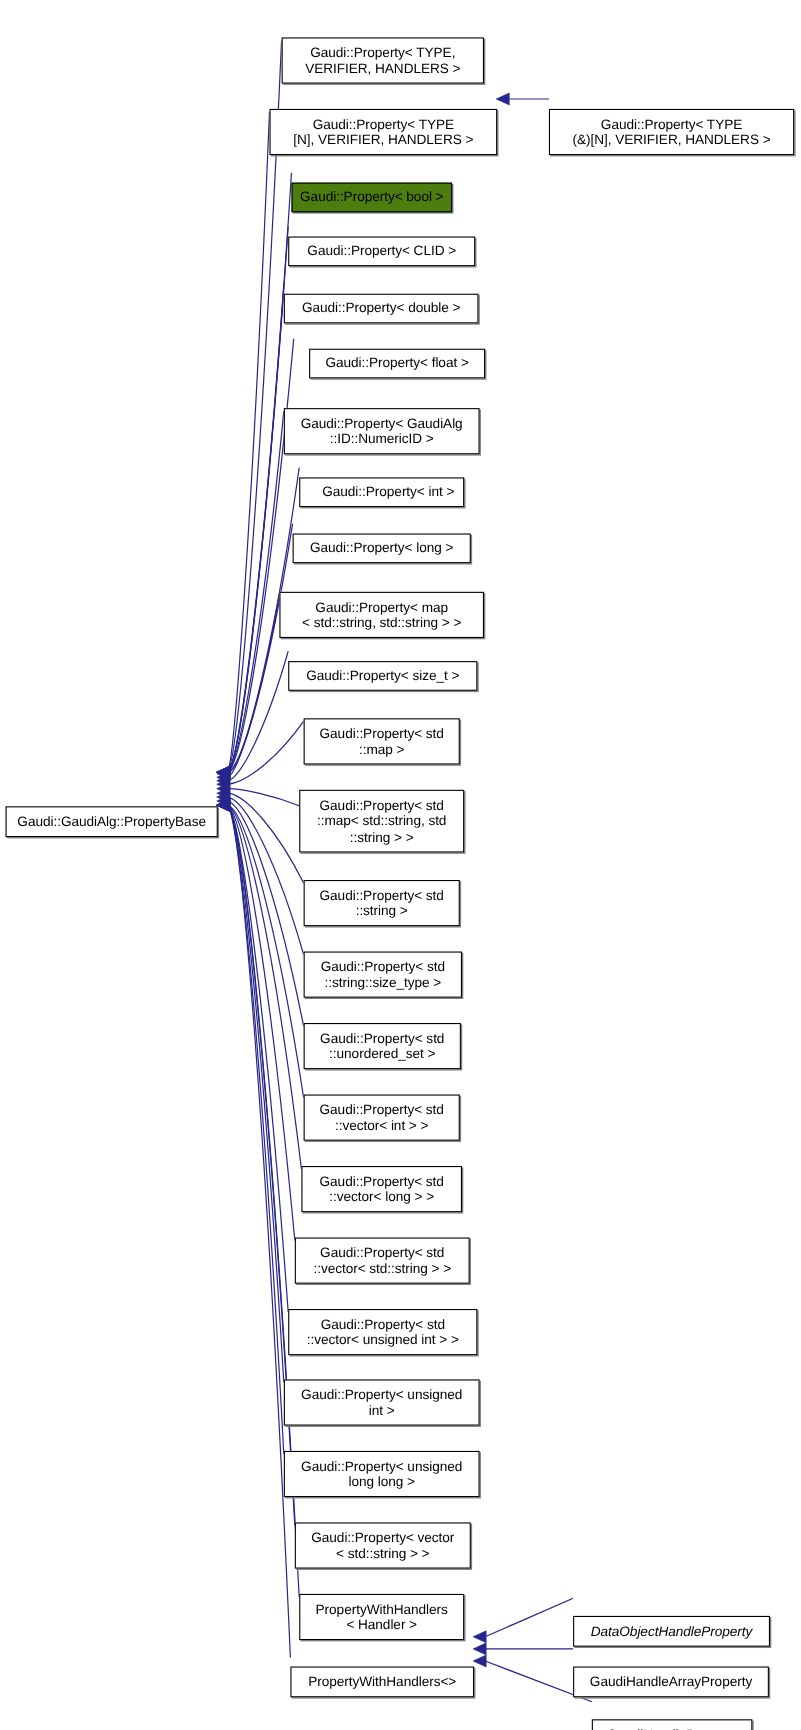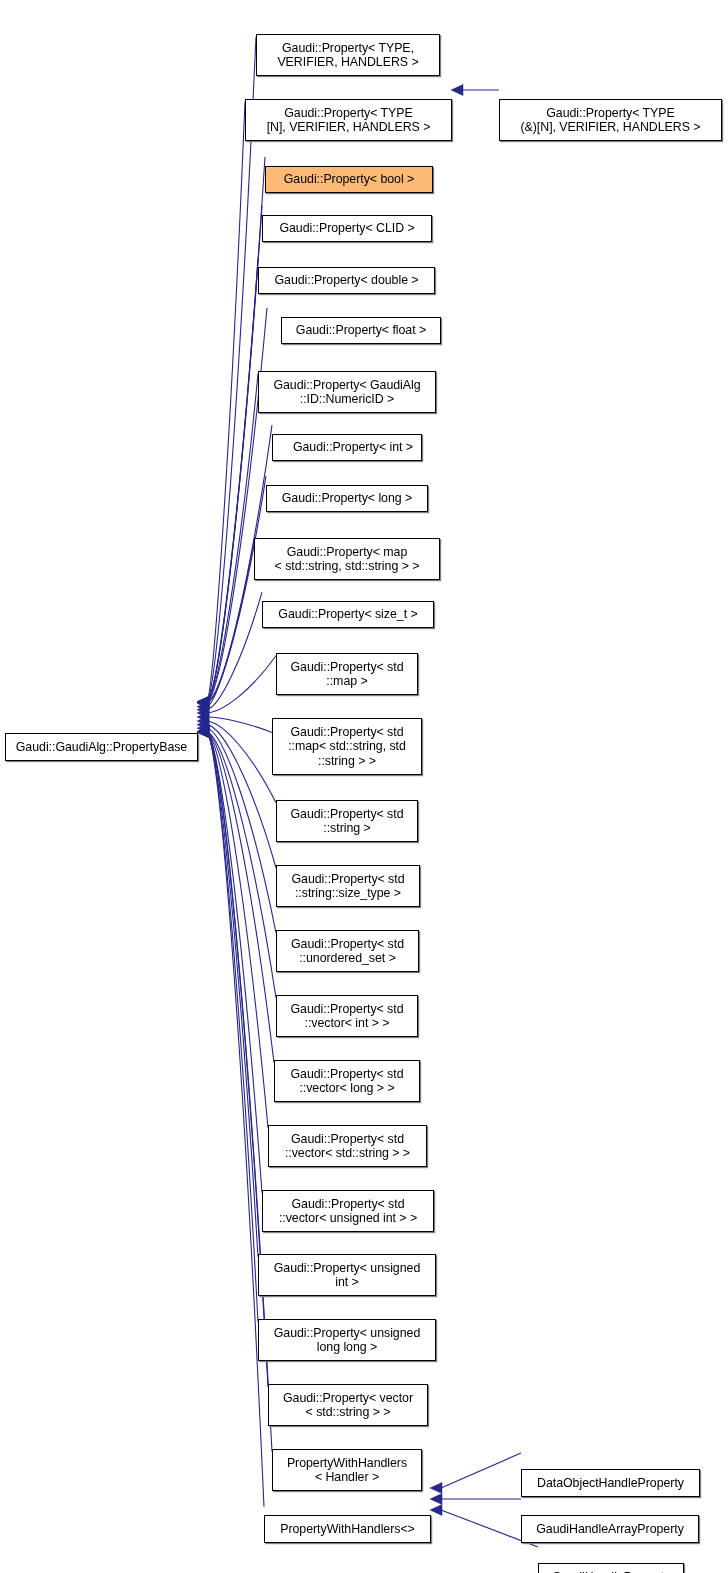--- a/index.html
+++ b/index.html
@@ -176,21 +176,21 @@
       </g>
     </svg>
   <div id="node-layer">
       <div class="node root" style="left: 5px; top: 703px; width: 193px; height: 28px; background: rgb(255, 255, 255); border-color: rgb(0, 0, 0); color: rgb(0, 0, 0);"><span>Gaudi::GaudiAlg::PropertyBase</span></div>
       <div class="node" style="left: 256px; top: 4px; width: 184px; height: 42px; background: rgb(255, 255, 255); border-color: rgb(0, 0, 0); color: rgb(0, 0, 0);"><span>Gaudi::Property&lt; TYPE,
 VERIFIER, HANDLERS &gt;</span></div>
       <div class="node" style="left: 245px; top: 69px; width: 207px; height: 42px; background: rgb(255, 255, 255); border-color: rgb(0, 0, 0); color: rgb(0, 0, 0);"><span>Gaudi::Property&lt; TYPE
 [N], VERIFIER, HANDLERS &gt;</span></div>
       <div class="node" style="left: 499px; top: 69px; width: 223px; height: 42px; background: rgb(255, 255, 255); border-color: rgb(0, 0, 0); color: rgb(0, 0, 0);"><span>Gaudi::Property&lt; TYPE
 (&amp;)[N], VERIFIER, HANDLERS &gt;</span></div>
-      <div class="node" style="left: 265px; top: 136px; width: 168px; height: 27px; background: #fdba74; border-color: rgb(0, 0, 0); color: rgb(0, 0, 0);"><span>Gaudi::Property&lt; bool &gt;</span></div>
+      <div class="node" style="left: 265px; top: 136px; width: 146px; height: 27px; background: #4d7c0f; border-color: rgb(0, 0, 0); color: rgb(0, 0, 0);"><span>Gaudi::Property&lt; bool &gt;</span></div>
       <div class="node" style="left: 262px; top: 185px; width: 170px; height: 27px; background: rgb(255, 255, 255); border-color: rgb(0, 0, 0); color: rgb(0, 0, 0);"><span>Gaudi::Property&lt; CLID &gt;</span></div>
       <div class="node" style="left: 258px; top: 237px; width: 177px; height: 27px; background: rgb(255, 255, 255); border-color: rgb(0, 0, 0); color: rgb(0, 0, 0);"><span>Gaudi::Property&lt; double &gt;</span></div>
       <div class="node" style="left: 281px; top: 287px; width: 160px; height: 27px; background: rgb(255, 255, 255); border-color: rgb(0, 0, 0); color: rgb(0, 0, 0);"><span>Gaudi::Property&lt; float &gt;</span></div>
       <div class="node" style="left: 258px; top: 341px; width: 178px; height: 42px; background: rgb(255, 255, 255); border-color: rgb(0, 0, 0); color: rgb(0, 0, 0);"><span>Gaudi::Property&lt; GaudiAlg
 ::ID::NumericID &gt;</span></div>
       <div class="node" style="left: 272px; top: 404px; width: 150px; height: 27px; background: rgb(255, 255, 255); border-color: rgb(0, 0, 0); color: rgb(0, 0, 0); padding-left: 12px;"><span>Gaudi::Property&lt; int &gt;</span></div>
       <div class="node" style="left: 266px; top: 455px; width: 162px; height: 27px; background: rgb(255, 255, 255); border-color: rgb(0, 0, 0); color: rgb(0, 0, 0);"><span>Gaudi::Property&lt; long &gt;</span></div>
       <div class="node" style="left: 254px; top: 508px; width: 186px; height: 42px; background: rgb(255, 255, 255); border-color: rgb(0, 0, 0); color: rgb(0, 0, 0);"><span>Gaudi::Property&lt; map
 &lt; std::string, std::string &gt; &gt;</span></div>
       <div class="node" style="left: 262px; top: 571px; width: 172px; height: 27px; background: rgb(255, 255, 255); border-color: rgb(0, 0, 0); color: rgb(0, 0, 0);"><span>Gaudi::Property&lt; size_t &gt;</span></div>
@@ -215,17 +215,17 @@
 ::vector&lt; unsigned int &gt; &gt;</span></div>
       <div class="node" style="left: 258px; top: 1224px; width: 178px; height: 42px; background: rgb(255, 255, 255); border-color: rgb(0, 0, 0); color: rgb(0, 0, 0);"><span>Gaudi::Property&lt; unsigned
 int &gt;</span></div>
       <div class="node" style="left: 258px; top: 1289px; width: 178px; height: 42px; background: rgb(255, 255, 255); border-color: rgb(0, 0, 0); color: rgb(0, 0, 0);"><span>Gaudi::Property&lt; unsigned
 long long &gt;</span></div>
       <div class="node" style="left: 268px; top: 1354px; width: 160px; height: 42px; background: rgb(255, 255, 255); border-color: rgb(0, 0, 0); color: rgb(0, 0, 0);"><span>Gaudi::Property&lt; vector
 &lt; std::string &gt; &gt;</span></div>
       <div class="node" style="left: 272px; top: 1419px; width: 150px; height: 42px; background: rgb(255, 255, 255); border-color: rgb(0, 0, 0); color: rgb(0, 0, 0);"><span>PropertyWithHandlers
 &lt; Handler &gt;</span></div>
       <div class="node" style="left: 264px; top: 1485px; width: 167px; height: 28px; background: rgb(255, 255, 255); border-color: rgb(0, 0, 0); color: rgb(0, 0, 0);"><span>PropertyWithHandlers&lt;&gt;</span></div>
-      <div class="node" style="left: 521px; top: 1439px; width: 179px; height: 28px; background: rgb(255, 255, 255); border-color: rgb(0, 0, 0); color: rgb(0, 0, 0);"><span>DataObjectHandleProperty</span></div>
+      <div class="node" style="left: 521px; top: 1439px; width: 179px; height: 28px; background: rgb(255, 255, 255); border-color: rgb(0, 0, 0); color: rgb(0, 0, 0); font-style: italic;"><span>DataObjectHandleProperty</span></div>
       <div class="node" style="left: 521px; top: 1485px; width: 178px; height: 28px; background: rgb(255, 255, 255); border-color: rgb(0, 0, 0); color: rgb(0, 0, 0);"><span>GaudiHandleArrayProperty</span></div>
       <div class="node" style="left: 538px; top: 1533px; width: 146px; height: 28px; background: rgb(255, 255, 255); border-color: rgb(0, 0, 0); color: rgb(0, 0, 0);"><span>GaudiHandleProperty</span></div>
     </div>
 </div>
 
 </body></html>

